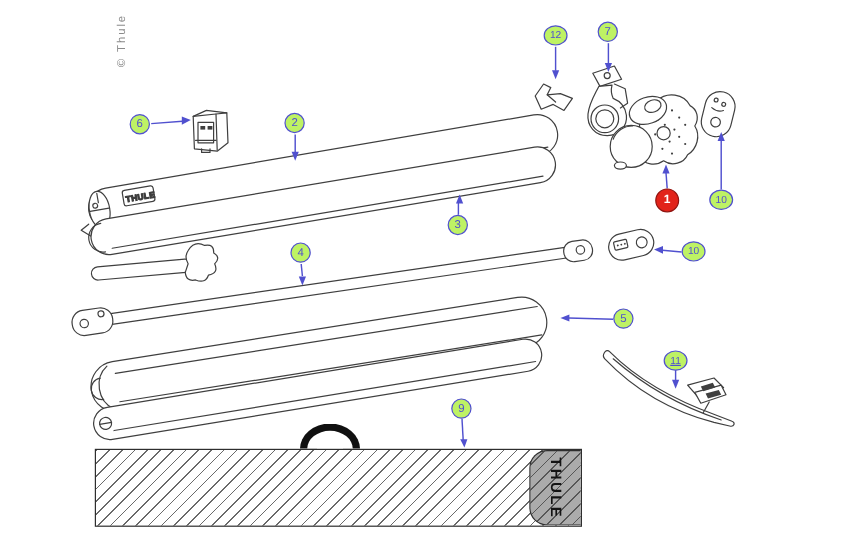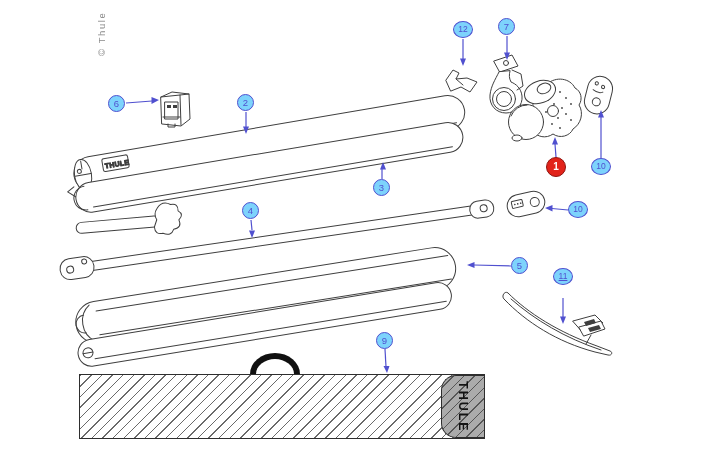--- a/index.html
+++ b/index.html
@@ -11,21 +11,21 @@
   .stage{position:relative;width:713px;height:455px;background:#ffffff;overflow:hidden;}
   .stage svg{position:absolute;left:0;top:0;}
   .ink{stroke:var(--line);fill:none;stroke-width:1;stroke-linejoin:round;stroke-linecap:round;}
   .ink .paper{fill:#ffffff;}
   .ink .dark{fill:var(--line);stroke:none;}
   .blue{stroke:var(--callout);fill:none;stroke-width:1.2;}
   .blue-arrow{fill:var(--callout);stroke:none;}
   .watermark{position:absolute;left:96px;top:56px;transform:rotate(-90deg);transform-origin:left top;
     font-size:9.5px;letter-spacing:1.6px;color:var(--watermark);white-space:nowrap;}
   .callout{position:absolute;width:17px;height:17px;box-sizing:border-box;border:1.3px solid var(--callout);
-    border-radius:50%;background:#7dd3fc;color:var(--callout);font-size:9.5px;line-height:1;
+    border-radius:50%;background:#bef264;color:var(--callout);font-size:9.5px;line-height:1;
     display:flex;align-items:center;justify-content:center;cursor:pointer;}
   .callout.two{width:20px;font-size:8.5px;}
   .callout.red{width:20px;height:20px;background:var(--selected-fill);border:1.6px solid var(--selected-border);
     color:#fff;font-weight:bold;font-size:10px;}
   .handle{position:absolute;left:250px;top:353px;width:50px;height:21px;box-sizing:border-box;
     border:6px solid #101010;border-bottom:none;border-radius:25px 25px 0 0 / 21px 21px 0 0;}
   .case{position:absolute;left:79px;top:374px;width:406px;height:65px;box-sizing:border-box;
     border:1.3px solid #2e2e2e;
     background:repeating-linear-gradient(135deg,#6a6a6a 0 1px,transparent 1px 7.5px),#fff;}
   .case-label{position:absolute;right:0;top:0;height:100%;width:43px;box-sizing:border-box;
@@ -232,20 +232,20 @@
     </div>
   <div class="callout" style="left:373px;top:179px;">
       <span>3</span>
     </div>
   <div class="callout" style="left:242px;top:202px;">
       <span>4</span>
     </div>
   <div class="callout" style="left:511px;top:257px;">
       <span>5</span>
     </div>
-  <div class="callout two" style="left:553px;top:268px;text-decoration:underline;">
+  <div class="callout two" style="left:553px;top:292px;text-decoration:underline;">
       <span>11</span>
     </div>
   <div class="callout" style="left:376px;top:332px;">
       <span>9</span>
     </div>
 
 </div>
 
 </body></html>

